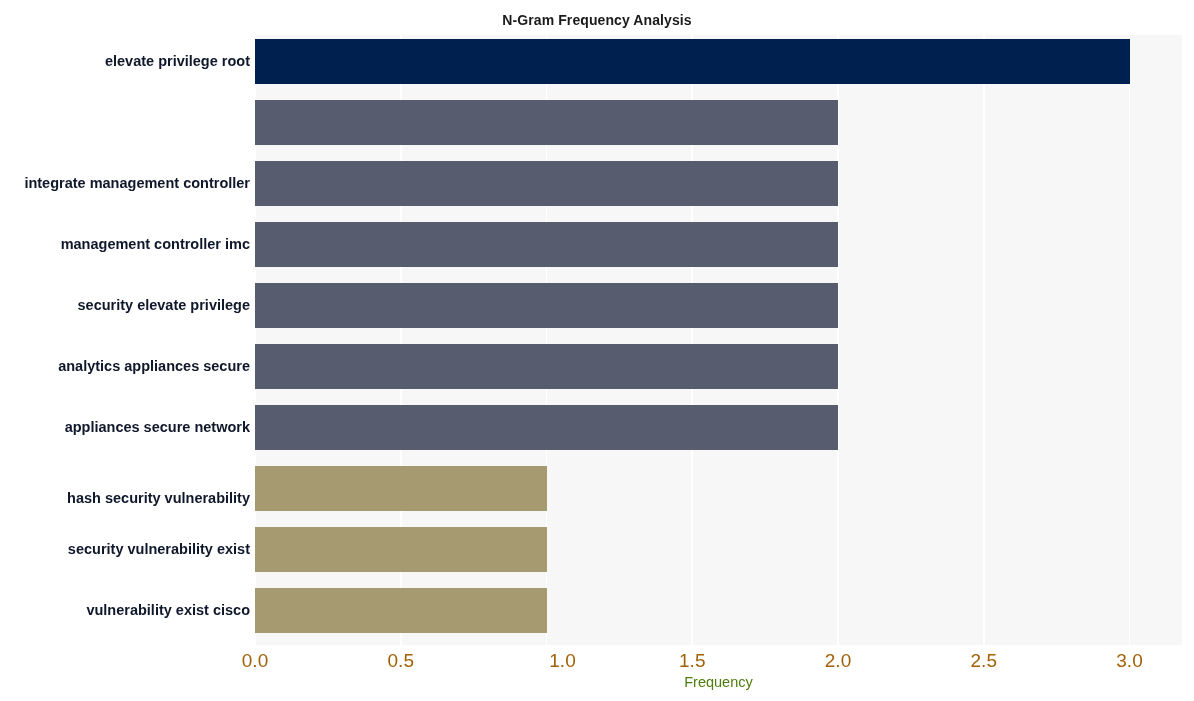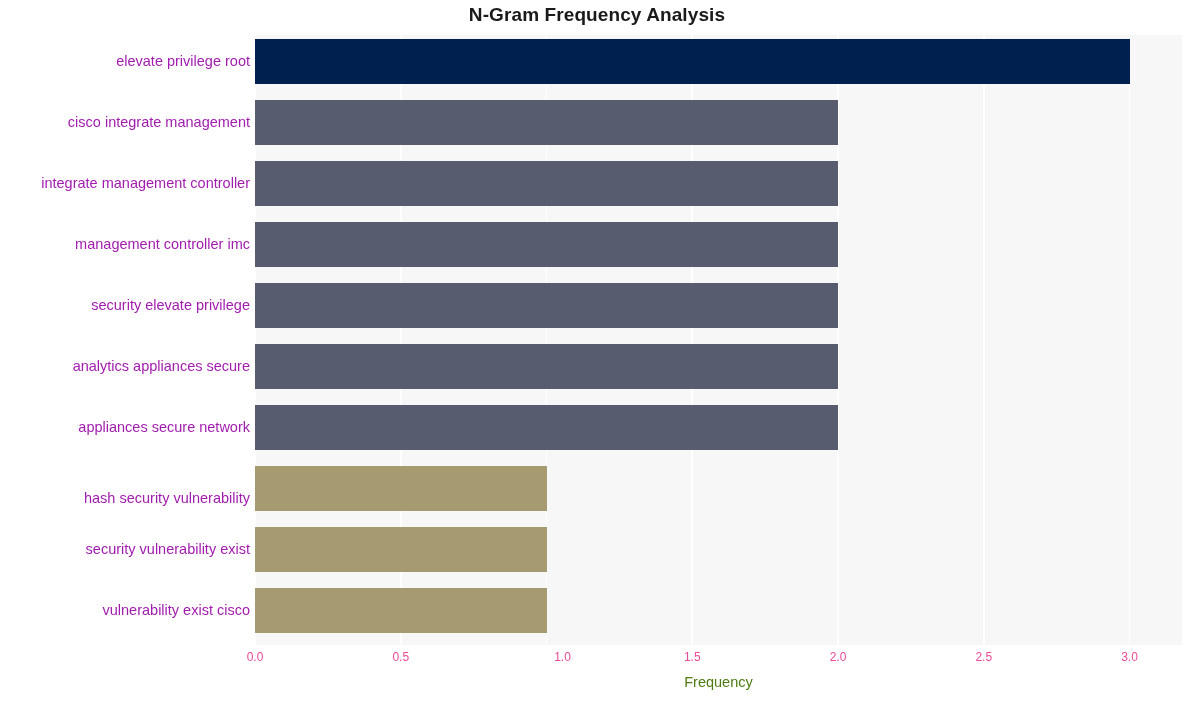--- a/index.html
+++ b/index.html
@@ -19,24 +19,24 @@
     position: relative;
     width: 1194px;
     height: 701px;
     background: #ffffff;
   }
 
   
   #chart-title {
     position: absolute;
     left: 0;
-    top: 4px;
+    top: 12px;
     width: 1194px;
     text-align: center;
-    font-size: 19px;
+    font-size: 14px;
     font-weight: bold;
     color: #1a1a1a;
     letter-spacing: 0.1px;
   }
 
   
   #plot-area {
     position: absolute;
     left: 255px;
     top: 35px;
@@ -62,23 +62,24 @@
     box-sizing: border-box;
   }
 
   
   .ytick-label {
     position: absolute;
     right: 0;
     width: 250px;
     text-align: right;
     font-size: 14.5px;
-    color: #a21caf;
+    color: #0f172a;
     white-space: nowrap;
     line-height: 16px;
+    font-weight: bold;
   }
   #ytick-labels {
     position: absolute;
     left: 0;
     top: 35px;
     width: 250px;
     height: 610px;
   }
 
   
@@ -86,22 +87,22 @@
     position: absolute;
     left: 255px;
     top: 650px;
     width: 927px;
     height: 22px;
   }
   .xtick-label {
     position: absolute;
     top: 0;
     transform: translateX(-50%);
-    font-size: 12px;
-    color: #ec4899;
+    font-size: 19px;
+    color: #a16207;
     white-space: nowrap;
   }
 
   
   #xaxis-title {
     position: absolute;
     left: 255px;
     top: 674px;
     width: 927px;
     text-align: center;
@@ -111,21 +112,20 @@
 </style>
 </head>
 <body>
 
 <div id="figure">
 
   <div id="chart-title">N-Gram Frequency Analysis</div>
 
   <div id="ytick-labels">
       <div class="ytick-label" style="top: 18px;">elevate privilege root</div>
-      <div class="ytick-label" style="top: 79px;">cisco integrate management</div>
       <div class="ytick-label" style="top: 140px; margin-left: 28px;">integrate management controller</div>
       <div class="ytick-label" style="top: 201px;">management controller imc</div>
       <div class="ytick-label" style="top: 262px;">security elevate privilege</div>
       <div class="ytick-label" style="top: 323px;">analytics appliances secure</div>
       <div class="ytick-label" style="top: 384px;">appliances secure network</div>
       <div class="ytick-label" style="top: 455px; margin-left: 44px;">hash security vulnerability</div>
       <div class="ytick-label" style="top: 506px;">security vulnerability exist</div>
       <div class="ytick-label" style="top: 567px;">vulnerability exist cisco</div>
     </div>
 

